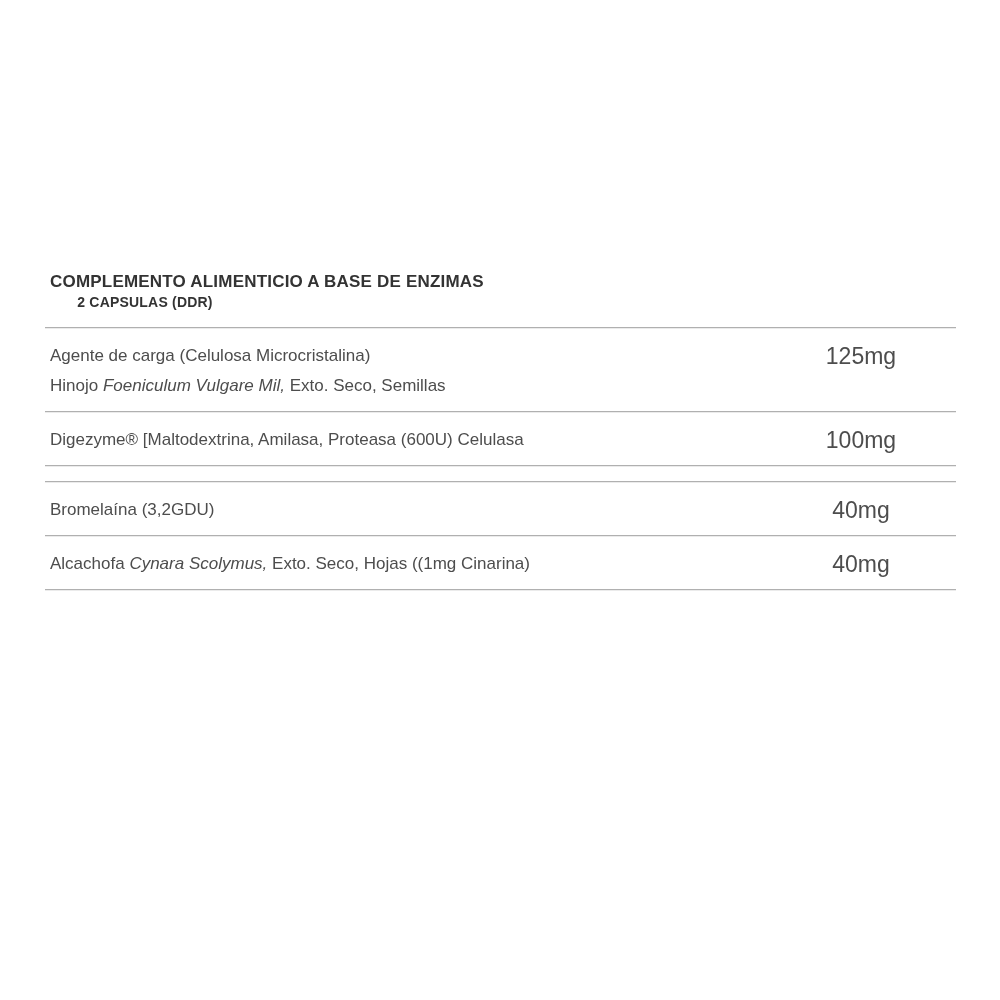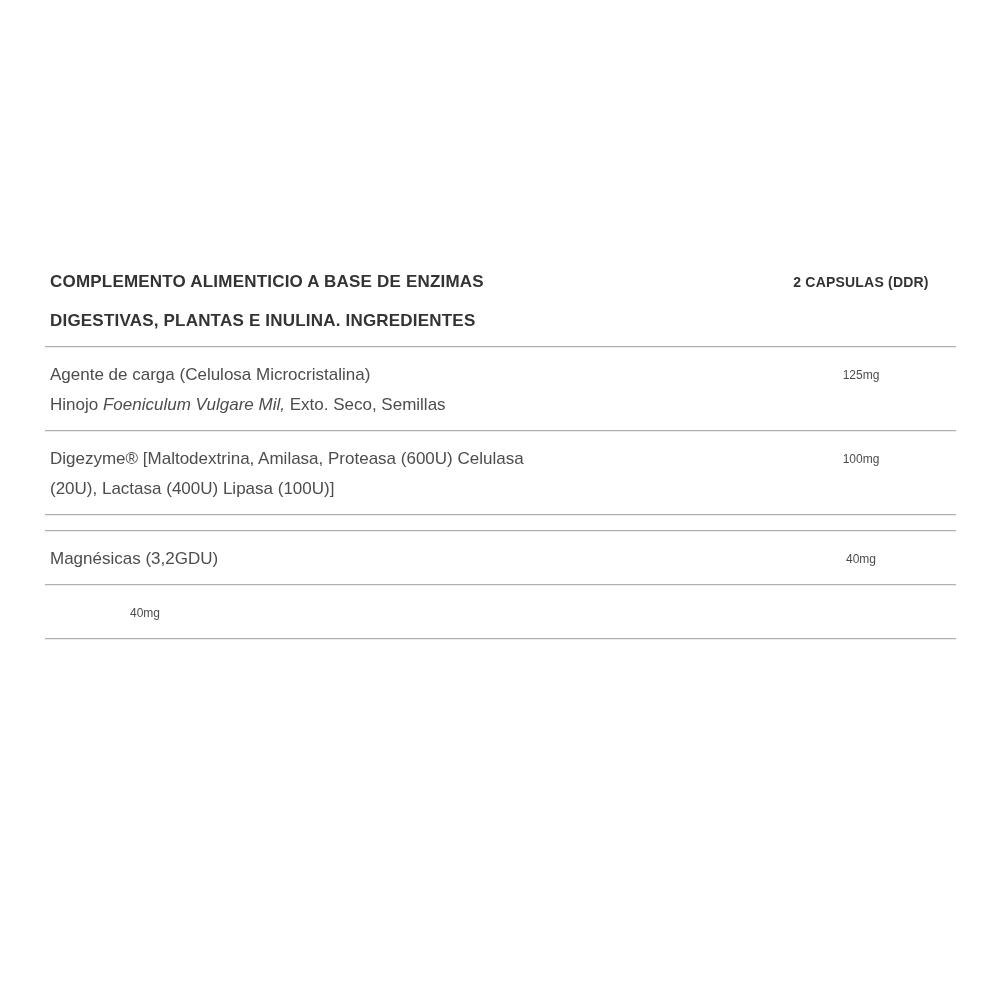--- a/index.html
+++ b/index.html
@@ -21,20 +21,21 @@
     top: 0;
     width: 911px;
   }
   
   .header-row {
     display: flex;
     justify-content: space-between;
     align-items: flex-start;
     margin-top: 272px;
     padding-left: 5px;
+    flex-direction: column;
   }
   .header-title {
     font-weight: bold;
     font-size: 17px;
     color: #333333;
     letter-spacing: 0.2px;
   }
   .ht-line {
     height: 20px;
     line-height: 20px;
@@ -68,35 +69,34 @@
     padding-left: 5px;
     font-size: 17px;
     color: #4d4d4d;
     line-height: 20px;
   }
   .l1 { margin-top: 18px; }
   .l2 { margin-top: 10px; }
   .txt { white-space: nowrap; }
   .it { font-style: italic; }
   .row-amount {
-    font-size: 12px;
+    font-size: 23px;
     color: #4d4d4d;
     line-height: 20px;
   }
 </style>
 </head>
 <body>
 
 <div class="page">
   <div class="sheet">
 
     <div class="header-row">
       <div class="header-title">
         <div class="ht-line">COMPLEMENTO ALIMENTICIO A BASE DE ENZIMAS</div>
-        <div class="ht-line">DIGESTIVAS, PLANTAS E INULINA. INGREDIENTES</div>
       </div>
       <div class="amount-col header-amount">2 CAPSULAS (DDR)</div>
     </div>
     <div class="divider"></div>
 
     <div class="row">
       <div class="line l1">
         <div class="txt"><span>Agente de carga (Celulosa Microcristalina)</span><span class="it"></span><span></span></div>
         <div class="amount-col row-amount">125mg</div>
       </div>
@@ -104,39 +104,37 @@
         <div class="txt"><span>Hinojo </span><span class="it">Foeniculum Vulgare Mil,</span><span> Exto. Seco, Semillas</span></div>
       </div>
       <div class="divider"></div>
     </div>
 
     <div class="row">
       <div class="line l1">
         <div class="txt"><span>Digezyme® [Maltodextrina, Amilasa, Proteasa (600U) Celulasa</span><span class="it"></span><span></span></div>
         <div class="amount-col row-amount">100mg</div>
       </div>
-      <div class="line l2">
-        <div class="txt"><span>(20U), Lactasa (400U) Lipasa (100U)]</span><span class="it"></span><span></span></div>
-      </div>
       <div class="divider"></div>
     </div>
 
     <div class="row">
       <div class="divider"></div>
     </div>
 
     <div class="row">
       <div class="line l1">
-        <div class="txt"><span>Magnésicas (3,2GDU)</span></div>
+        <div class="txt"><span>Bromelaína (3,2GDU)</span></div>
         <div class="amount-col row-amount">40mg</div>
       </div>
       <div class="divider"></div>
     </div>
 
     <div class="row">
       <div class="line l1">
+        <div class="txt"><span>Alcachofa </span><span class="it">Cynara Scolymus,</span><span> Exto. Seco, Hojas ((1mg Cinarina)</span></div>
         <div class="amount-col row-amount">40mg</div>
       </div>
       <div class="divider"></div>
     </div>
 
   </div>
 </div>
 
 </body></html>

